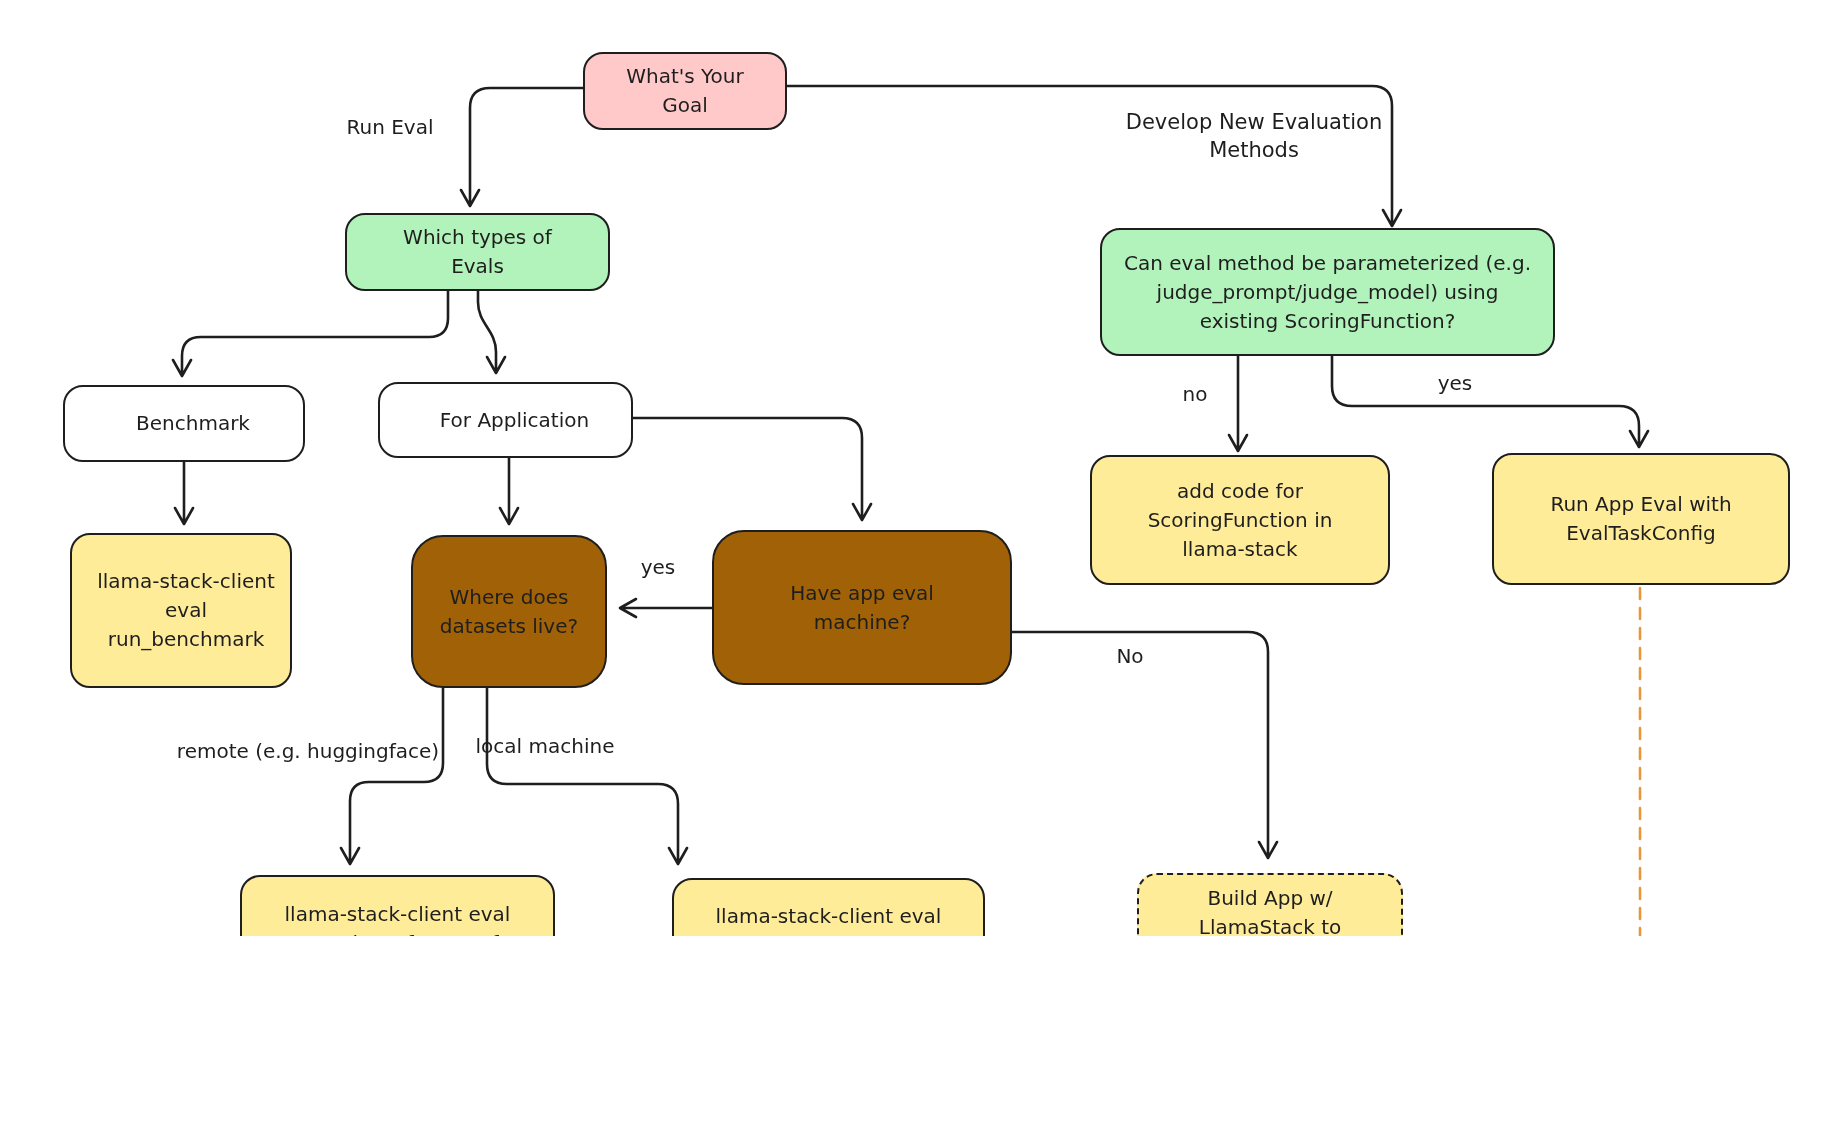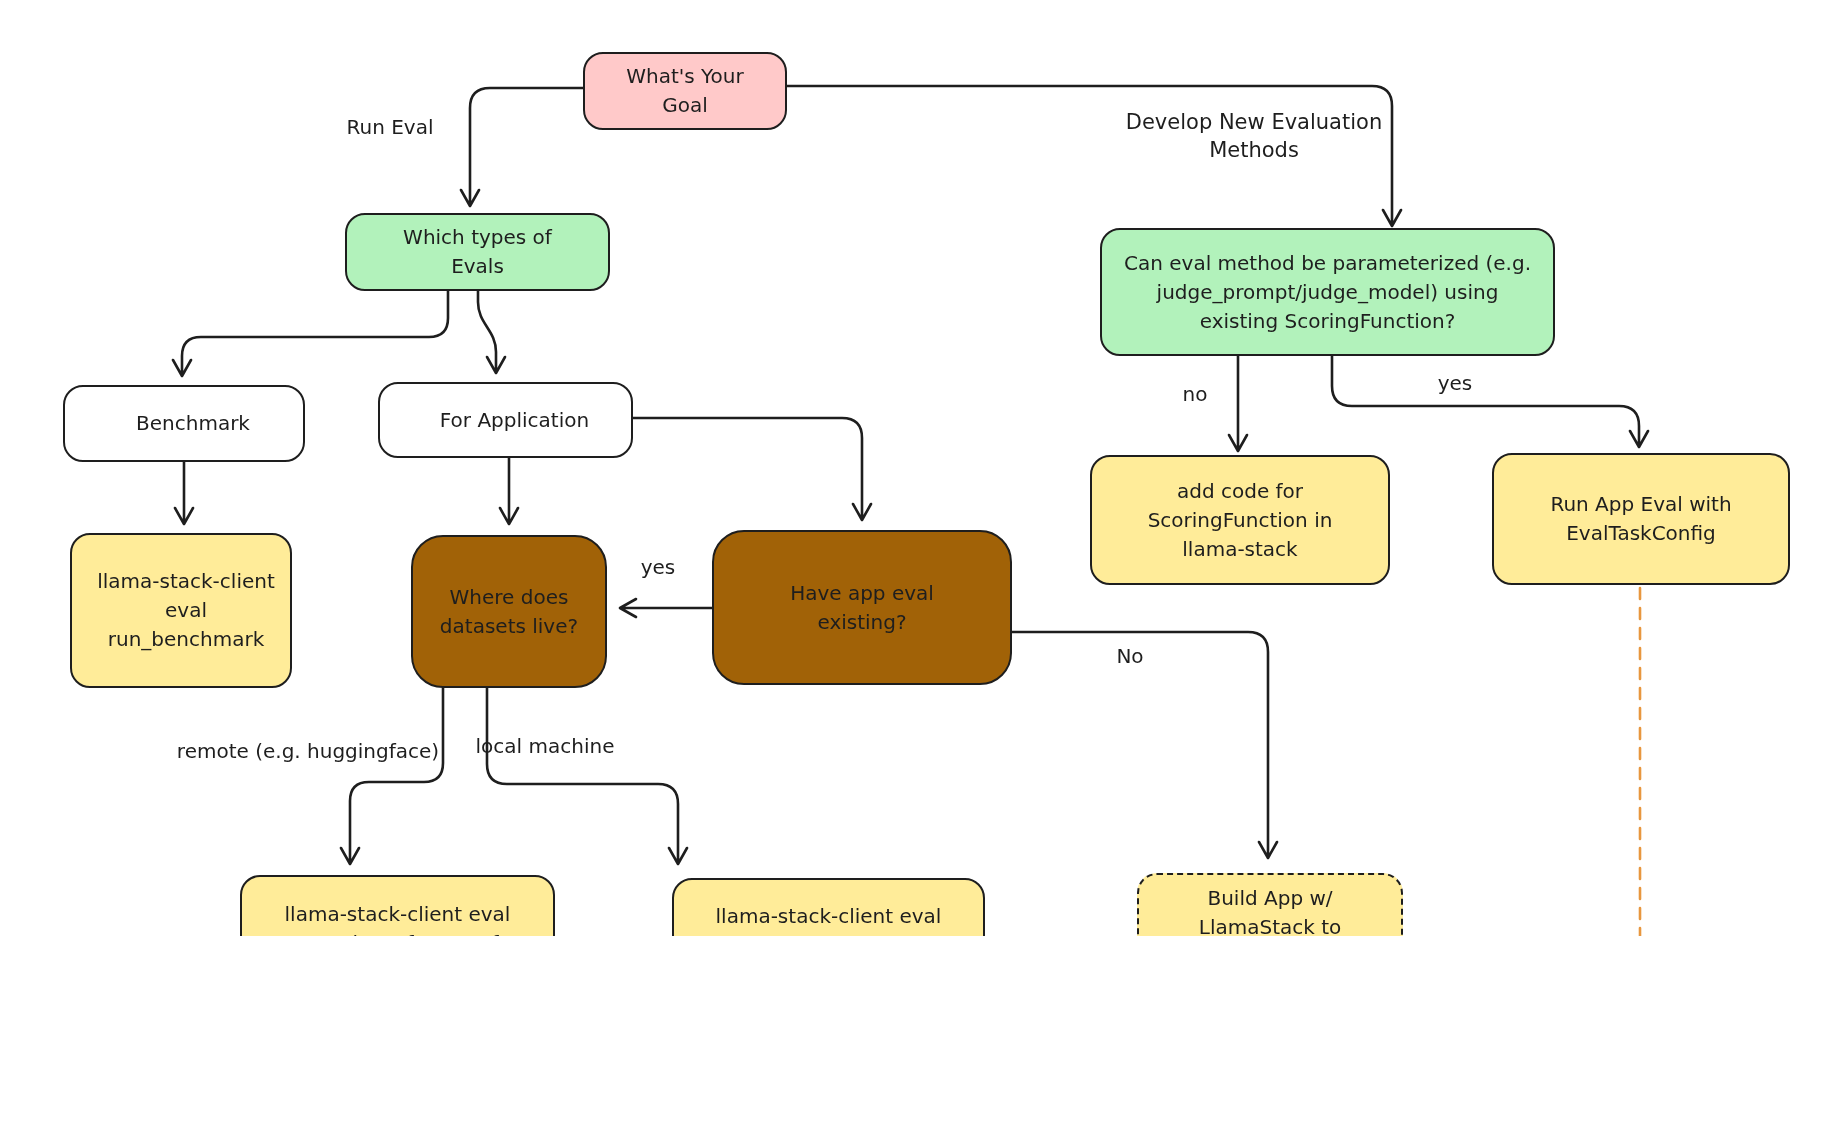--- a/index.html
+++ b/index.html
@@ -91,21 +91,21 @@
 
   <div class="node white" style="left:378px; top:382px; width:255px; height:76px;">For Application</div>
 
   <div class="node yellow" style="left:70px; top:533px; width:222px; height:155px;padding-left:24px;">llama-stack-client
 eval run_benchmark</div>
 
   <div class="node blue" style="left:411px; top:535px; width:196px; height:153px;">Where does
 datasets live?</div>
 
   <div class="node blue" style="left:712px; top:530px; width:300px; height:155px;">Have app eval
-existing?</div>
+machine?</div>
 
   <div class="node yellow" style="left:1090px; top:455px; width:300px; height:130px;">add code for
 ScoringFunction in
 llama-stack</div>
 
   <div class="node yellow" style="left:1492px; top:453px; width:298px; height:132px;">Run App Eval with
 EvalTaskConfig</div>
 
   <div class="node yellow" style="left:240px; top:875px; width:315px; height:137px;">llama-stack-client eval
 run_scoring &lt;f1&gt; ... &lt;fn&gt;

